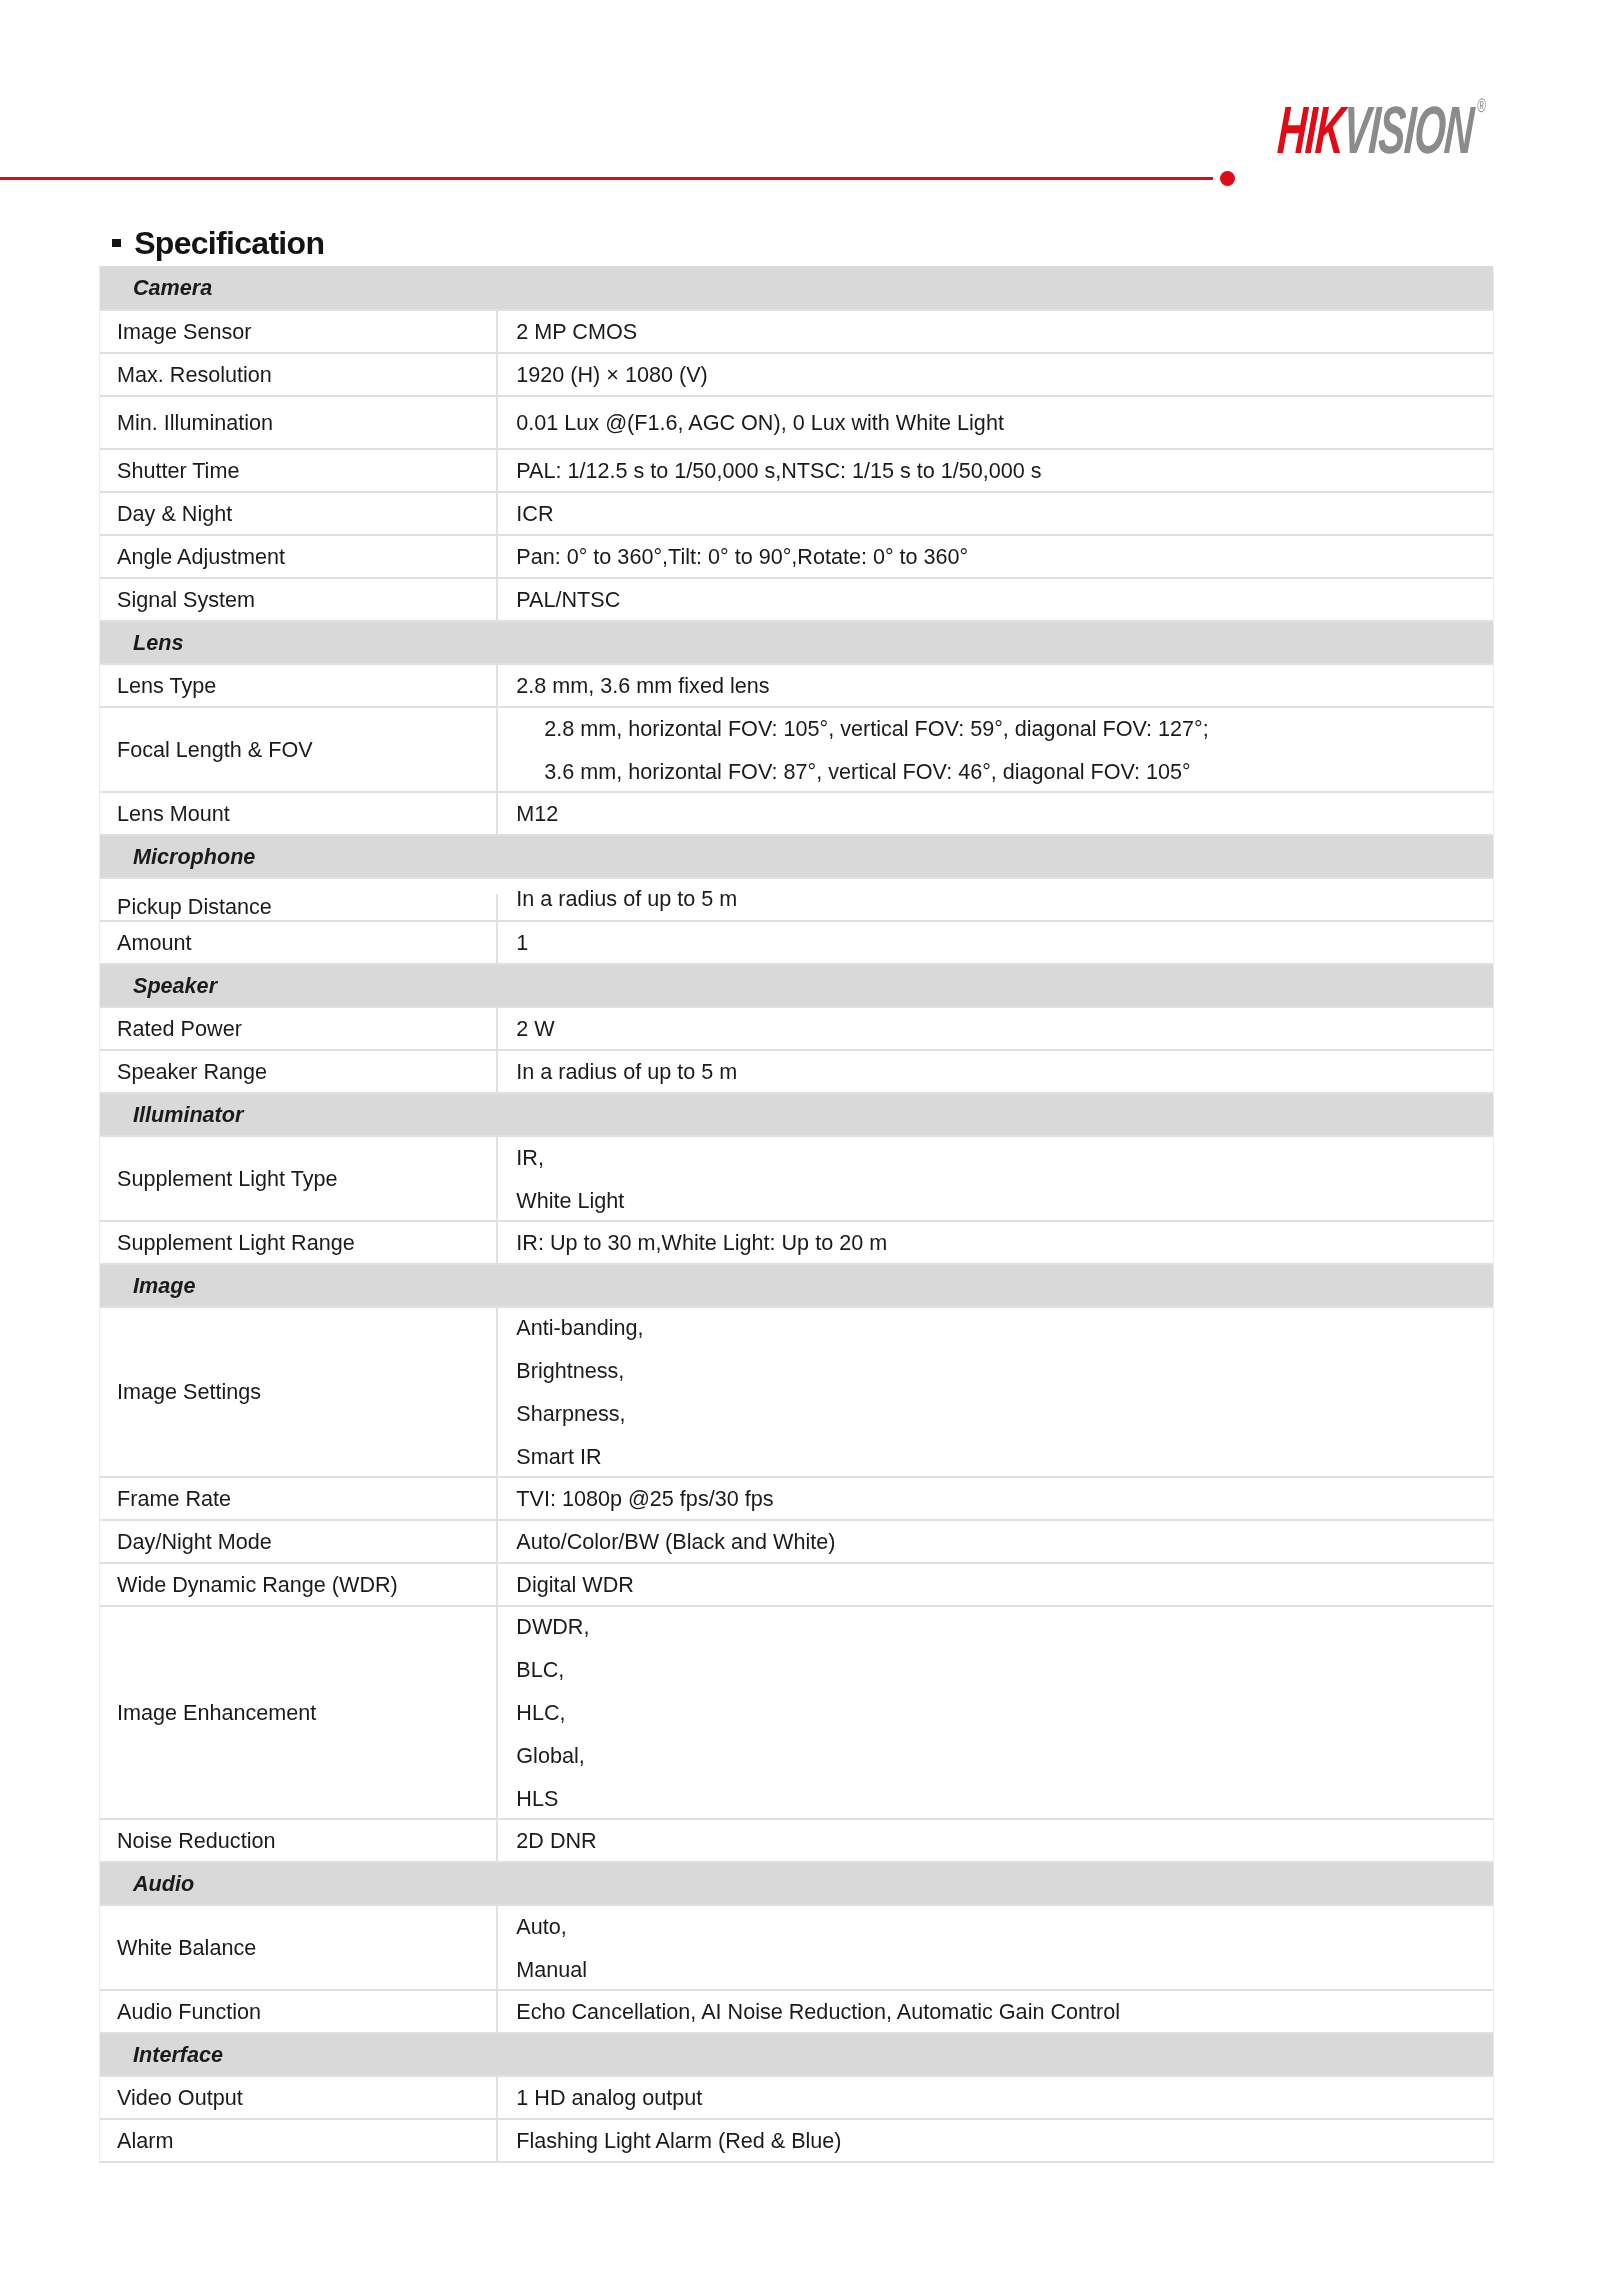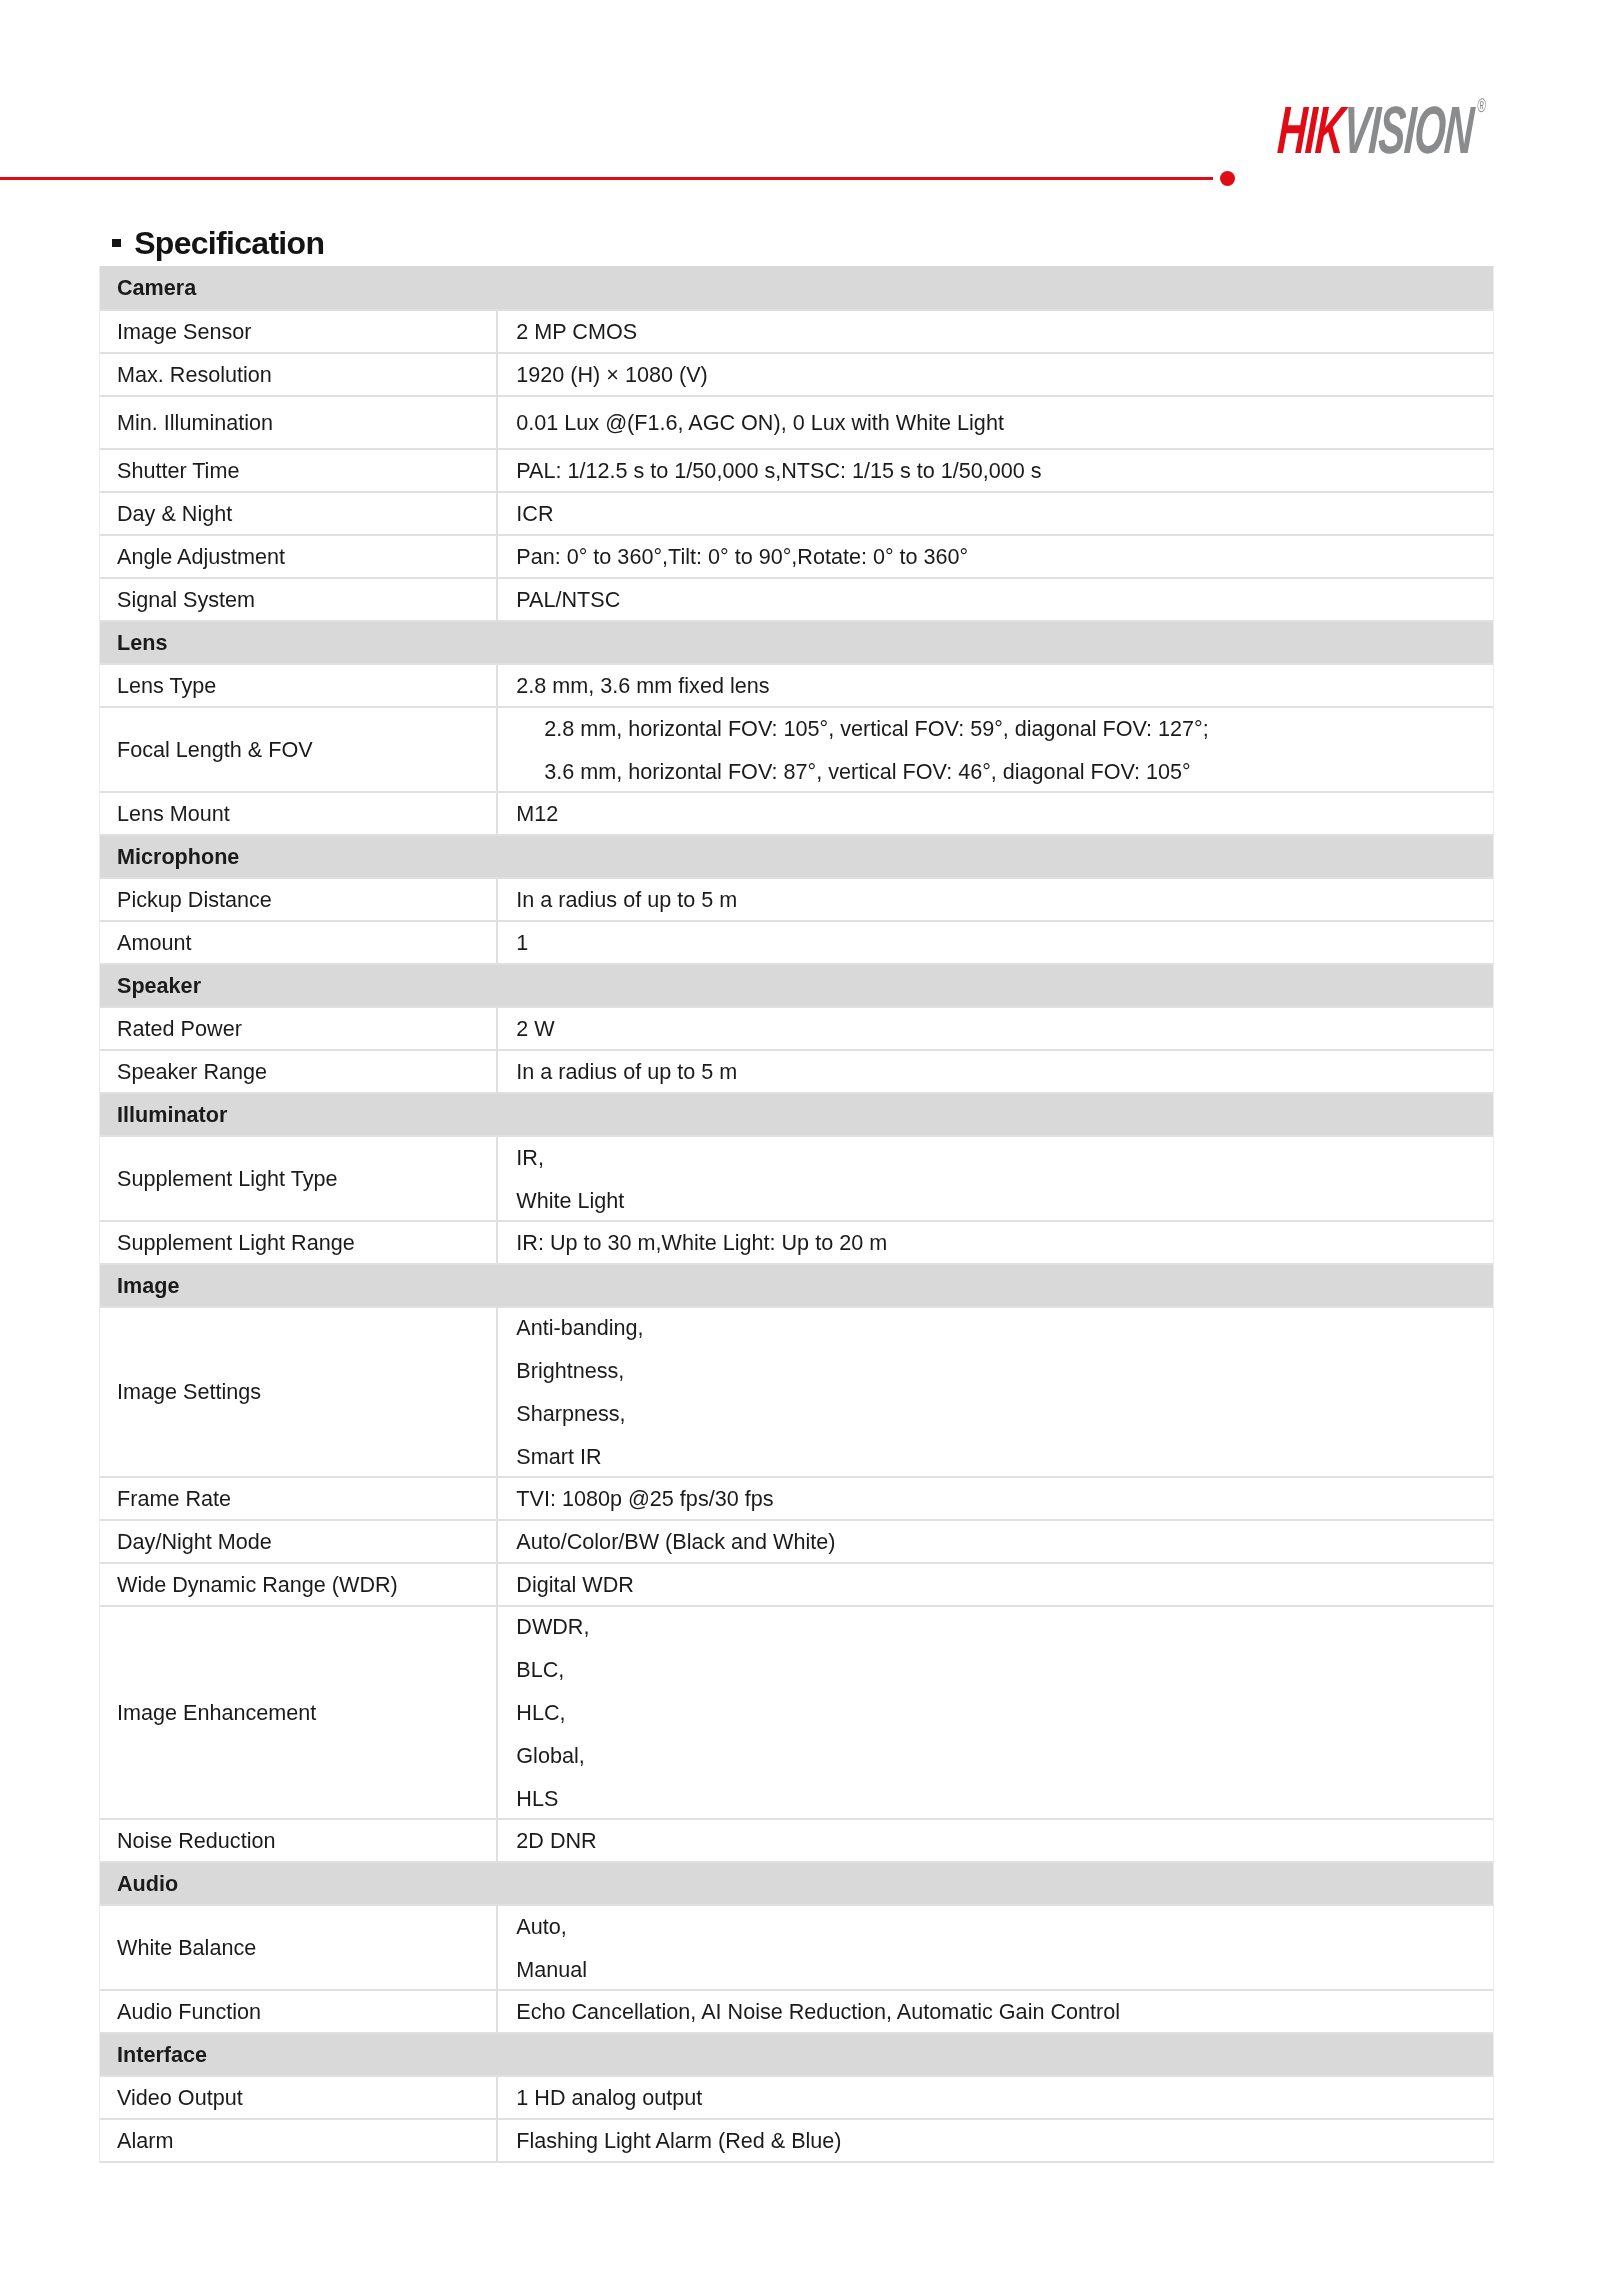--- a/index.html
+++ b/index.html
@@ -27,21 +27,21 @@
   .spec-table{
     position:absolute;left:99px;top:266px;width:1395px;box-sizing:border-box;
     border-left:1.3px solid var(--edge);border-right:1.3px solid var(--edge);
     border-bottom:2px solid var(--border);
     font-size:21.6px;
   }
   .srow{display:flex;box-sizing:border-box;border-top:2px solid var(--border);}
   .srow.first{border-top:none;}
   .srow.header{
     background:var(--header-bg);font-weight:bold;height:43px;
-    align-items:center;padding-left:17px;
+    align-items:center;padding-left:33px;font-style:italic;
   }
   .cell-label{
     width:398px;flex:0 0 398px;box-sizing:border-box;padding-left:17px;padding-right:7.9px;
     display:flex;align-items:center;border-right:2px solid var(--border);
   }
   .cell-value{
     flex:1;box-sizing:border-box;padding-left:18.3px;
     display:flex;flex-direction:column;justify-content:center;
   }
   .vline{height:43px;line-height:43px;white-space:nowrap;}
@@ -118,21 +118,21 @@
         <div class="vline">3.6 mm, horizontal FOV: 87°, vertical FOV: 46°, diagonal FOV: 105°</div>
       </div>
     </div>
     <div class="srow data" style="height: 43px;">
       <div class="cell-label">Lens Mount</div>
       <div class="cell-value">
         <div class="vline">M12</div>
       </div>
     </div>
     <div class="srow header">Microphone</div>
-    <div class="srow data" style="height: 43px;">
+    <div class="srow data" style="height: 43px; align-items: flex-end;">
       <div class="cell-label">Pickup Distance</div>
       <div class="cell-value">
         <div class="vline">In a radius of up to 5 m</div>
       </div>
     </div>
     <div class="srow data" style="height: 43px;">
       <div class="cell-label">Amount</div>
       <div class="cell-value">
         <div class="vline">1</div>
       </div>

